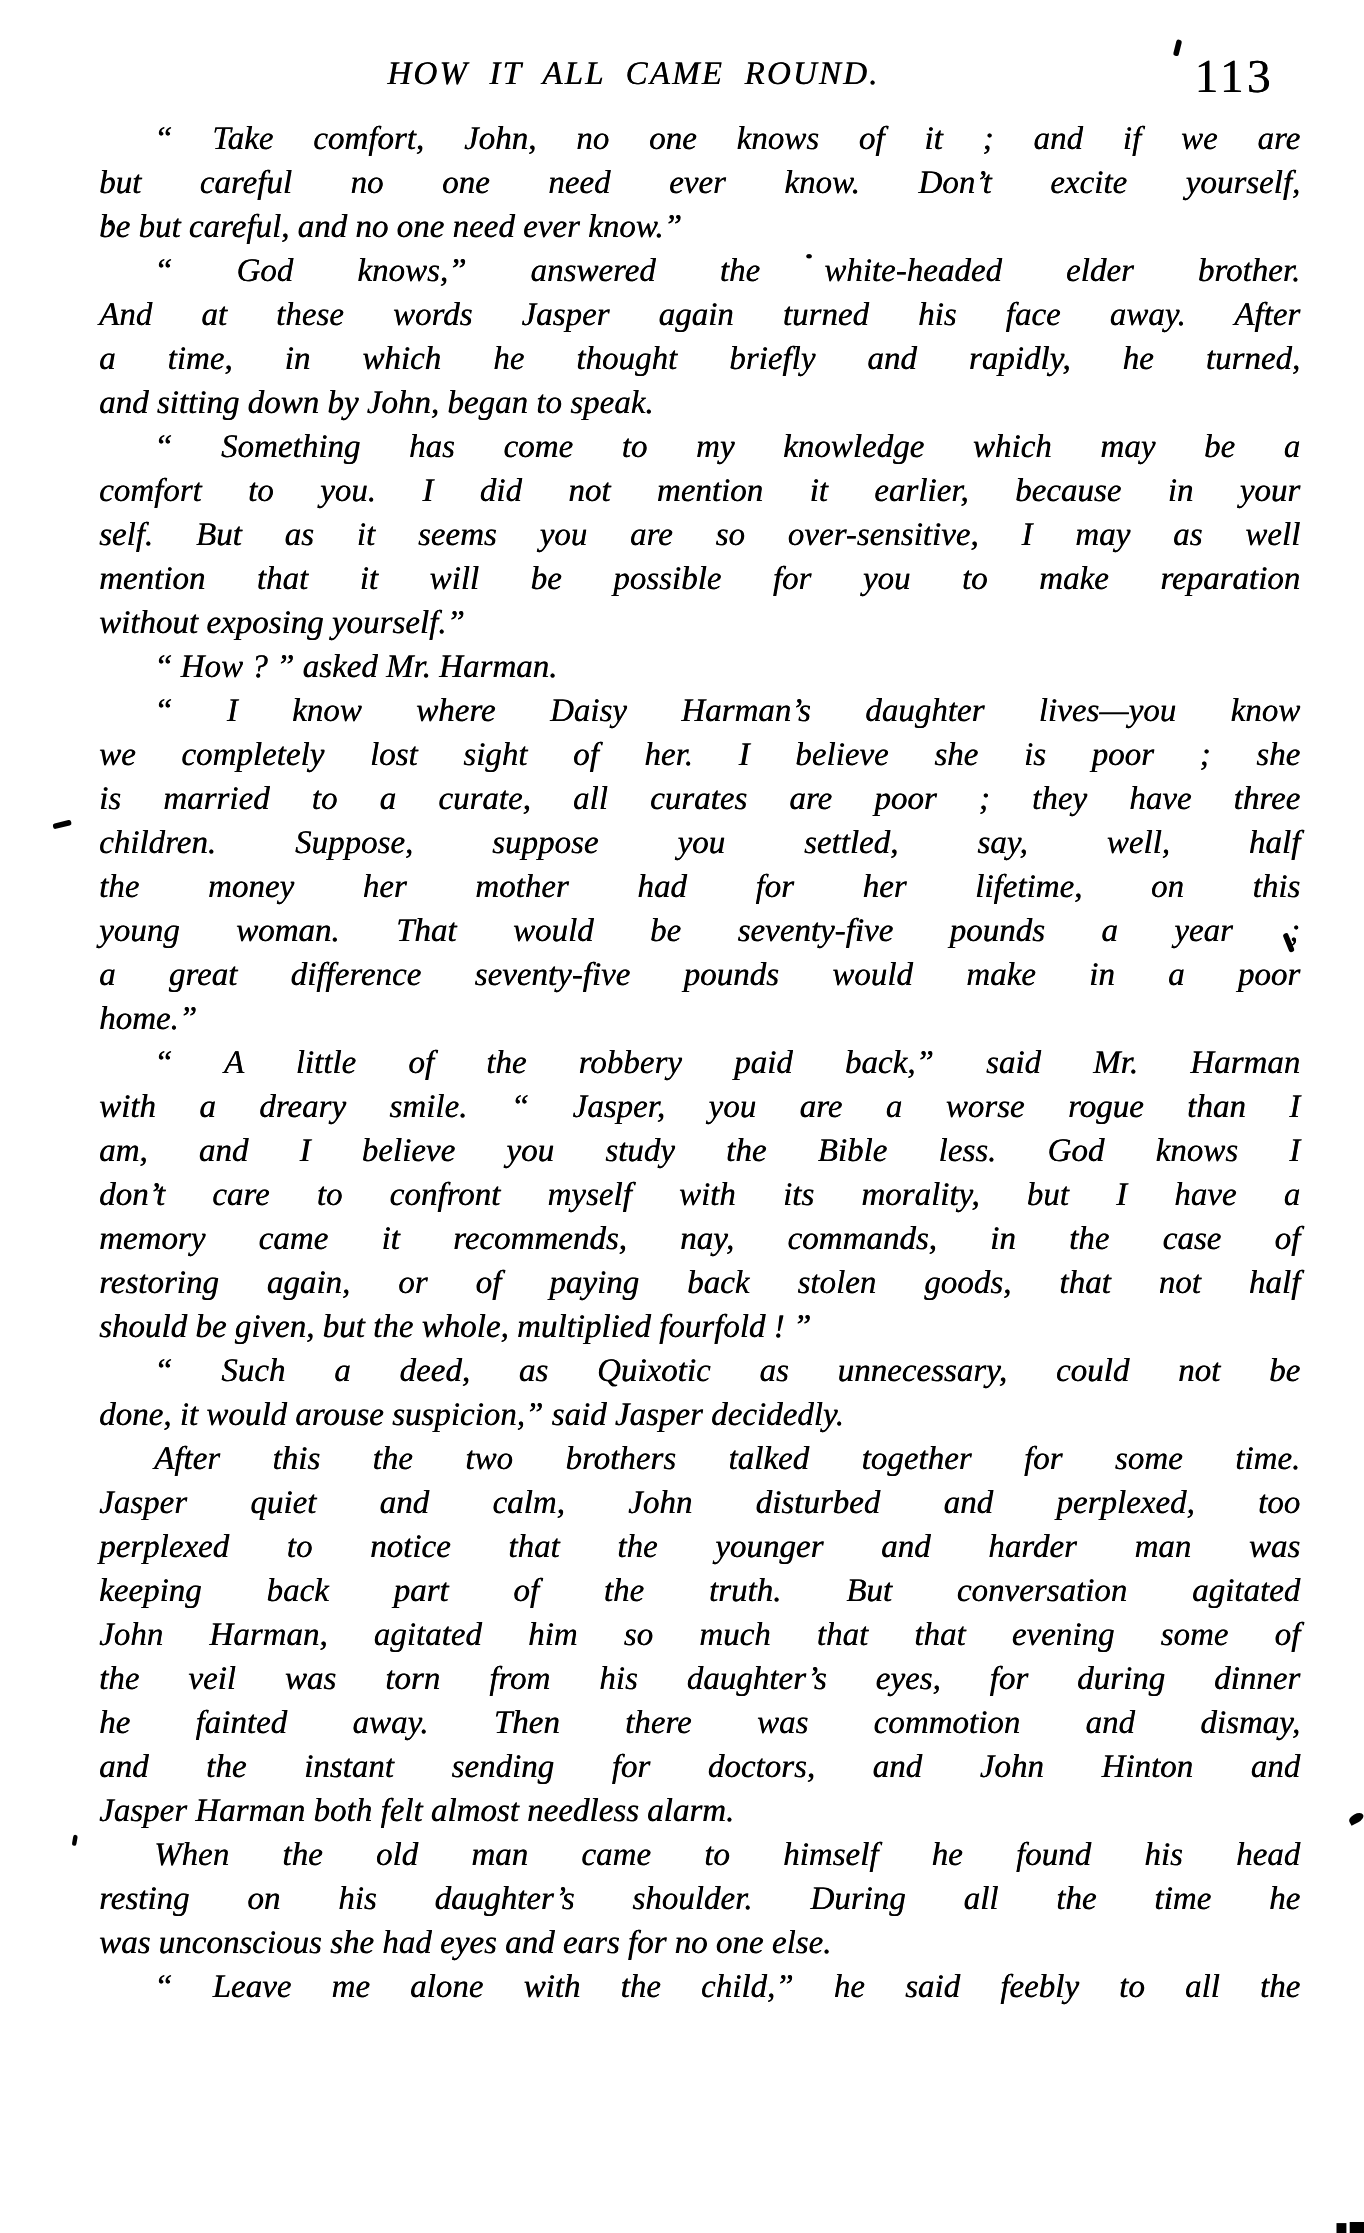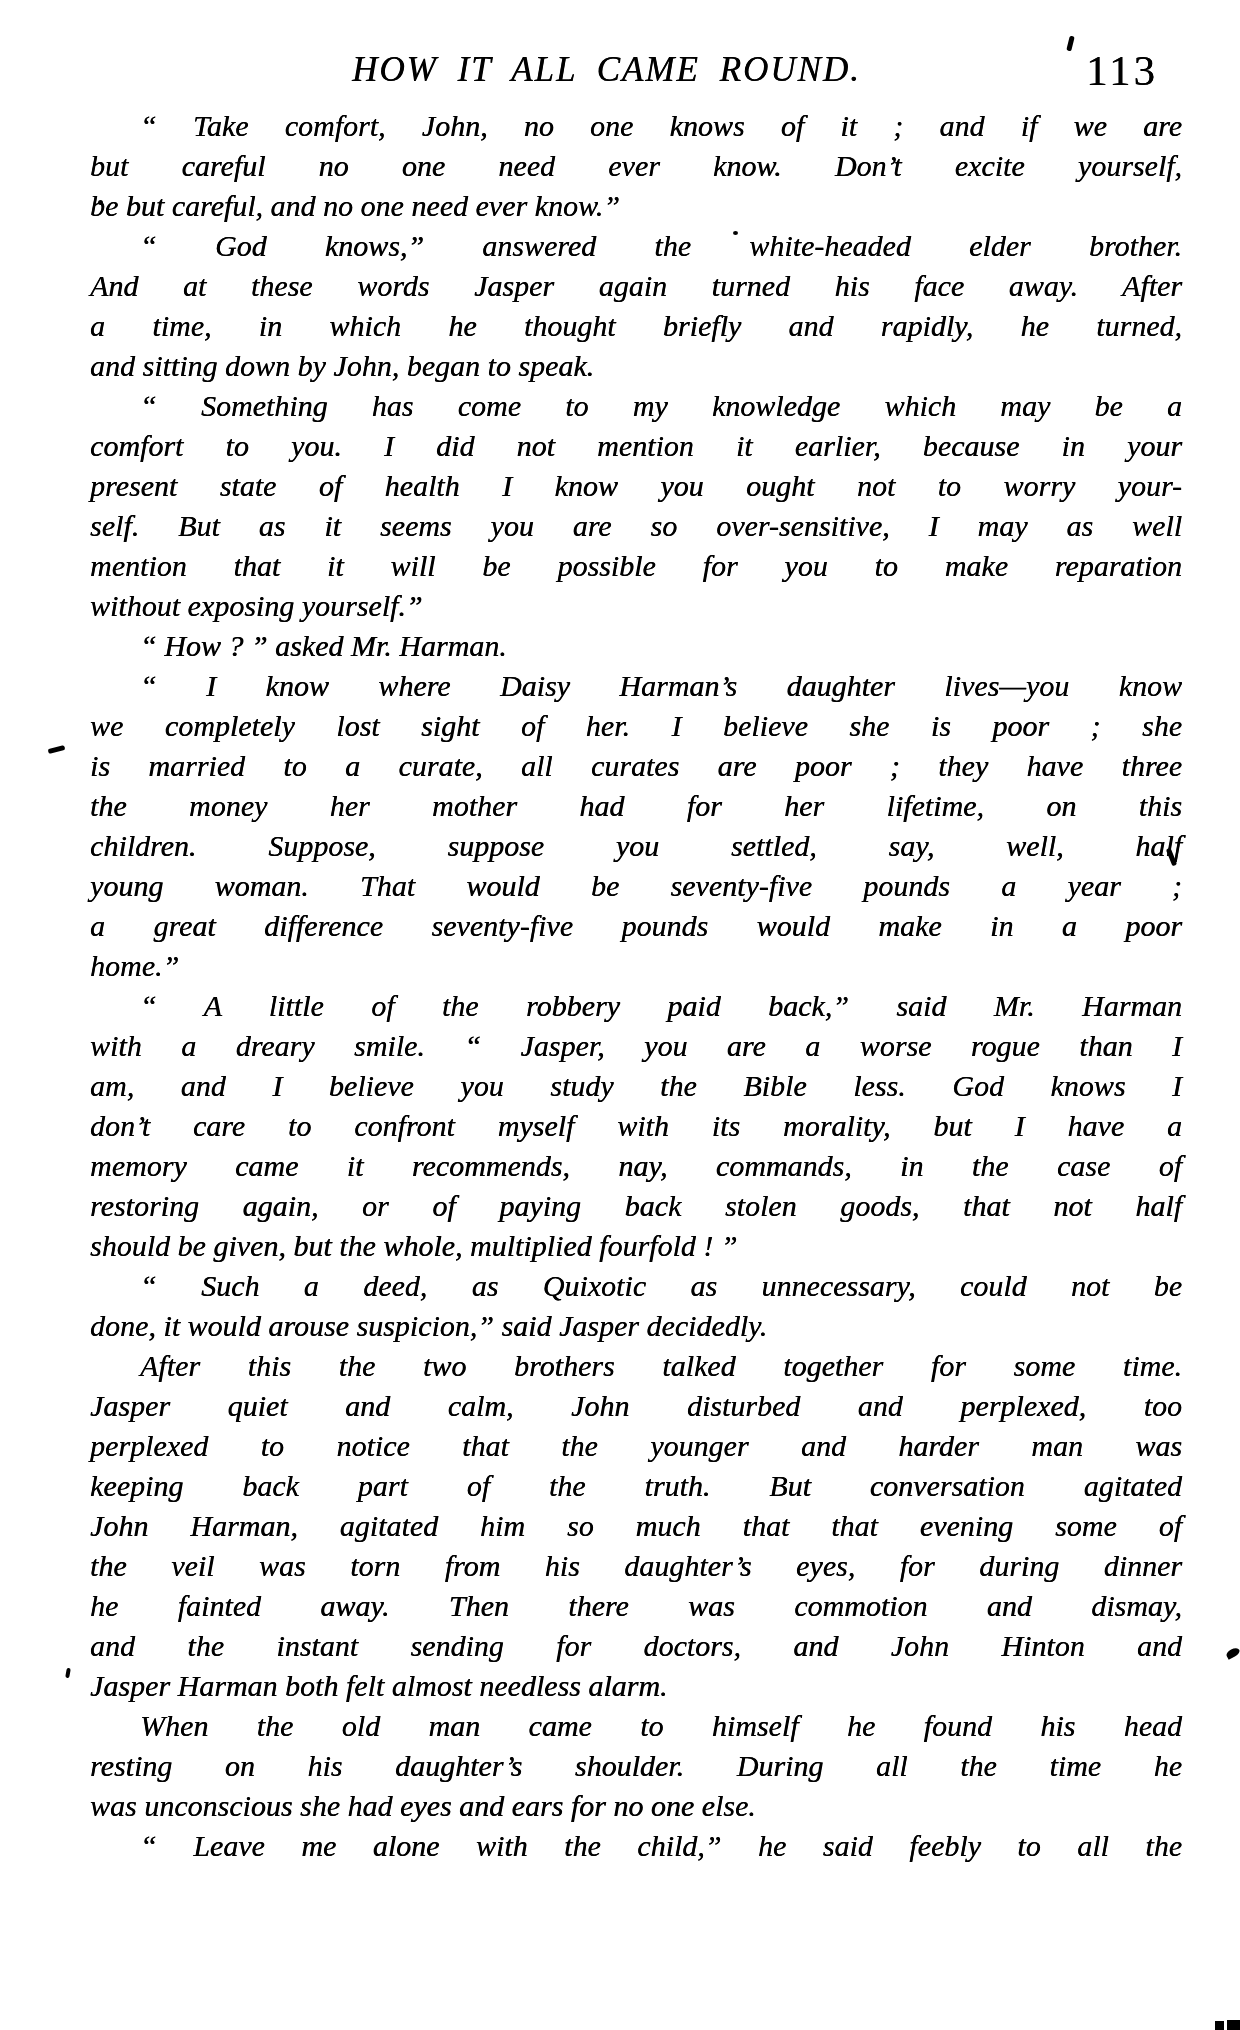--- a/index.html
+++ b/index.html
@@ -10,21 +10,21 @@
     background: #ffffff;
     overflow: hidden;
     font-family: "Liberation Serif", "DejaVu Serif", serif;
     color: #000;
   }
   .running-title {
     position: absolute;
     top: 50px;
     left: 352px;
     font-style: italic;
-    font-size: 35px;
+    font-size: 30px;
     letter-spacing: 2px;
     word-spacing: 9px;
     white-space: nowrap;
     text-shadow: 0.4px 0 0 #000;
   }
   .page-number {
     position: absolute;
     top: 46px;
     left: 1086px;
     font-size: 43px;
@@ -66,30 +66,29 @@
   <div class="body-text" id="body-text">
       <div class="line indent">“ Take comfort, John, no one knows of it ; and if we are</div>
       <div class="line">but careful no one need ever know. Don’t excite yourself,</div>
       <div class="line para-end">be but careful, and no one need ever know.”</div>
       <div class="line indent">“ God knows,” answered the white-headed elder brother.</div>
       <div class="line">And at these words Jasper again turned his face away. After</div>
       <div class="line">a time, in which he thought briefly and rapidly, he turned,</div>
       <div class="line para-end">and sitting down by John, began to speak.</div>
       <div class="line indent">“ Something has come to my knowledge which may be a</div>
       <div class="line">comfort to you. I did not mention it earlier, because in your</div>
-      <div class="line">present state of health I know you ought not to worry your-</div>
       <div class="line">self. But as it seems you are so over-sensitive, I may as well</div>
       <div class="line">mention that it will be possible for you to make reparation</div>
       <div class="line para-end">without exposing yourself.”</div>
       <div class="line indent para-end">“ How ? ” asked Mr. Harman.</div>
       <div class="line indent">“ I know where Daisy Harman’s daughter lives—you know</div>
       <div class="line">we completely lost sight of her. I believe she is poor ; she</div>
       <div class="line">is married to a curate, all curates are poor ; they have three</div>
+      <div class="line">children. Suppose, suppose you settled, say, well, half</div>
       <div class="line">the money her mother had for her lifetime, on this</div>
-      <div class="line">children. Suppose, suppose you settled, say, well, half</div>
       <div class="line">young woman. That would be seventy-five pounds a year ;</div>
       <div class="line">a great difference seventy-five pounds would make in a poor</div>
       <div class="line para-end">home.”</div>
       <div class="line indent">“ A little of the robbery paid back,” said Mr. Harman</div>
       <div class="line">with a dreary smile. “ Jasper, you are a worse rogue than I</div>
       <div class="line">am, and I believe you study the Bible less. God knows I</div>
       <div class="line">don’t care to confront myself with its morality, but I have a</div>
       <div class="line">memory came it recommends, nay, commands, in the case of</div>
       <div class="line">restoring again, or of paying back stolen goods, that not half</div>
       <div class="line para-end">should be given, but the whole, multiplied fourfold ! ”</div>

